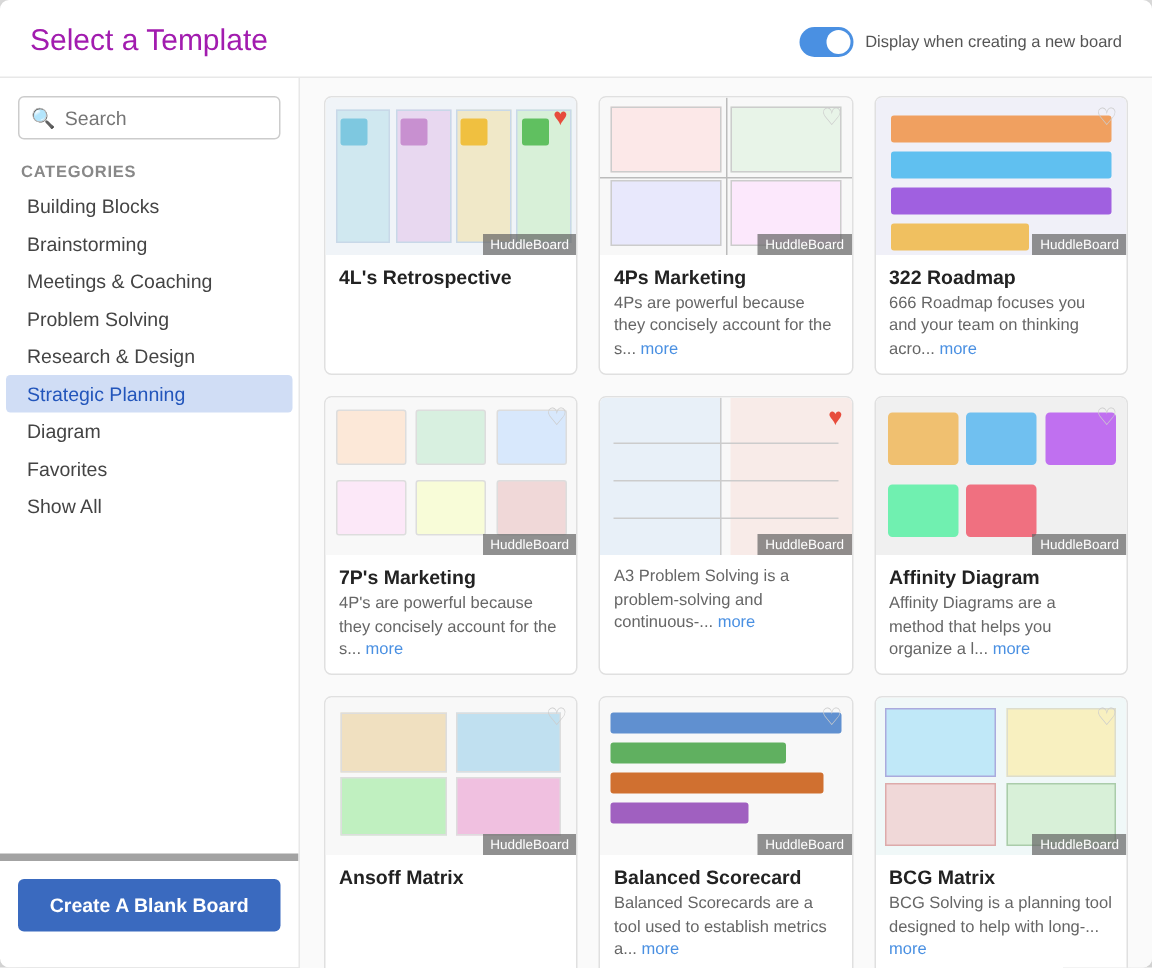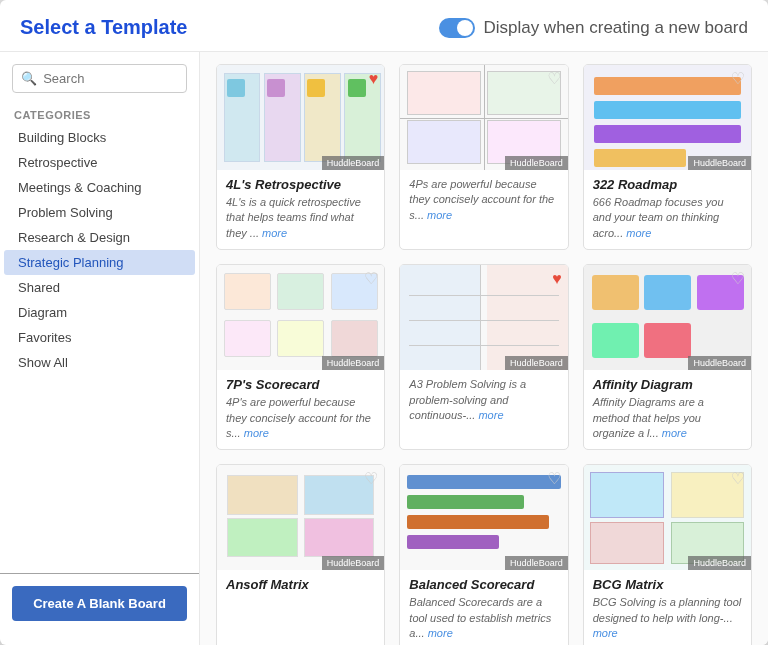--- a/index.html
+++ b/index.html
@@ -25,28 +25,28 @@
     .modal-header {
       display: flex;
       align-items: center;
       justify-content: space-between;
       padding: 16px 20px 12px 20px;
       border-bottom: 1px solid #e8e8e8;
       flex-shrink: 0;
     }
     .modal-title {
       font-size: 20px;
-      font-weight: 700;
-      color: #1d4ed8;
+      font-weight: 400;
+      color: #a21caf;
     }
     .toggle-area {
       display: flex;
       align-items: center;
       gap: 8px;
-      font-size: 17px;
+      font-size: 11px;
       color: #555;
     }
     .toggle-switch {
       width: 36px;
       height: 20px;
       background: #4a90e2;
       border-radius: 10px;
       position: relative;
       cursor: pointer;
     }
@@ -111,21 +111,21 @@
       margin: 0 4px;
     }
     .nav-item.active {
       background: #d0ddf5;
       color: #2255bb;
       font-weight: 500;
     }
     .sidebar-footer {
       margin-top: auto;
       padding: 12px;
-      border-top: 1px solid #a3a3a3;
+      border-top: 5px solid #a3a3a3;
     }
     .create-blank-btn {
       width: 100%;
       background: #3a6abf;
       color: #fff;
       border: none;
       border-radius: 4px;
       padding: 10px 0;
       font-size: 13px;
       font-weight: 600;
@@ -171,21 +171,20 @@
       background: none;
       border: none;
       cursor: pointer;
       font-size: 16px;
       line-height: 1;
     }
     .heart-btn.active { color: #e74c3c; }
     .heart-btn.inactive { color: #ccc; }
     .card-body {
       padding: 7px 9px 8px 9px;
-      font-style: italic;
     }
     .card-title {
       font-size: 13px;
       font-weight: 600;
       color: #222;
       margin-bottom: 3px;
     }
     .card-desc {
       font-size: 11px;
       color: #666;
@@ -302,27 +301,26 @@
 
     <div class="sidebar">
 
       <div class="search-box">
         <span class="search-icon-svg">🔍</span>
         <input class="search-input" type="text" placeholder="Search" style="">
       </div>
 
       <div class="section-label">CATEGORIES</div>
       <div class="nav-item">Building Blocks</div>
-      <div class="nav-item">Retrospective</div>
+      <div class="nav-item">Brainstorming</div>
       <div class="nav-item">Meetings &amp; Coaching</div>
       <div class="nav-item">Problem Solving</div>
       <div class="nav-item">Research &amp; Design</div>
       <div class="nav-item active">Strategic Planning</div>
 
-      <div class="nav-item">Shared</div>
       <div class="nav-item">Diagram</div>
       <div class="nav-item">Favorites</div>
       <div class="nav-item">Show All</div>
 
       <div class="sidebar-footer">
         <button class="create-blank-btn">Create A Blank Board</button>
       </div>
     </div>
 
     <div class="content-area">
@@ -338,41 +336,38 @@
               <div class="sticky s1"></div>
                 <div class="sticky s2"></div>
                 <div class="sticky s3"></div>
                 <div class="sticky s4"></div>
             </div>
             <button class="heart-btn active">♥</button>
             <span class="huddle-badge">HuddleBoard</span>
           </div>
           <div class="card-body">
             <div class="card-title">4L's Retrospective</div>
-            <div class="card-desc">
-              <span>4L's is a quick retrospective that helps teams find what they ...</span>
-              <a class="more-link" href="#">more</a>
-            </div>
           </div>
         </div>
 
         <div class="template-card">
           <div class="card-thumb">
             <div class="thumb-art thumb-4ps">
               <div class="quad q1"></div>
                 <div class="quad q2"></div>
                 <div class="quad q3"></div>
                 <div class="quad q4"></div>
               <div class="vline"></div>
                 <div class="hline"></div>
             </div>
             <button class="heart-btn inactive">♡</button>
             <span class="huddle-badge">HuddleBoard</span>
           </div>
           <div class="card-body">
+            <div class="card-title">4Ps Marketing</div>
             <div class="card-desc">
               <span>4Ps are powerful because they concisely account for the s...</span>
               <a class="more-link" href="#">more</a>
             </div>
           </div>
         </div>
 
         <div class="template-card">
           <div class="card-thumb">
             <div class="thumb-art thumb-666">
@@ -400,21 +395,21 @@
                 <div class="block b2"></div>
                 <div class="block b3"></div>
               <div class="block b4"></div>
                 <div class="block b5"></div>
                 <div class="block b6"></div>
             </div>
             <button class="heart-btn inactive">♡</button>
             <span class="huddle-badge">HuddleBoard</span>
           </div>
           <div class="card-body">
-            <div class="card-title">7P's Scorecard</div>
+            <div class="card-title">7P's Marketing</div>
             <div class="card-desc">
               <span>4P's are powerful because they concisely account for the s...</span>
               <a class="more-link" href="#">more</a>
             </div>
           </div>
         </div>
 
         <div class="template-card">
           <div class="card-thumb">
             <div class="thumb-art thumb-a3">

